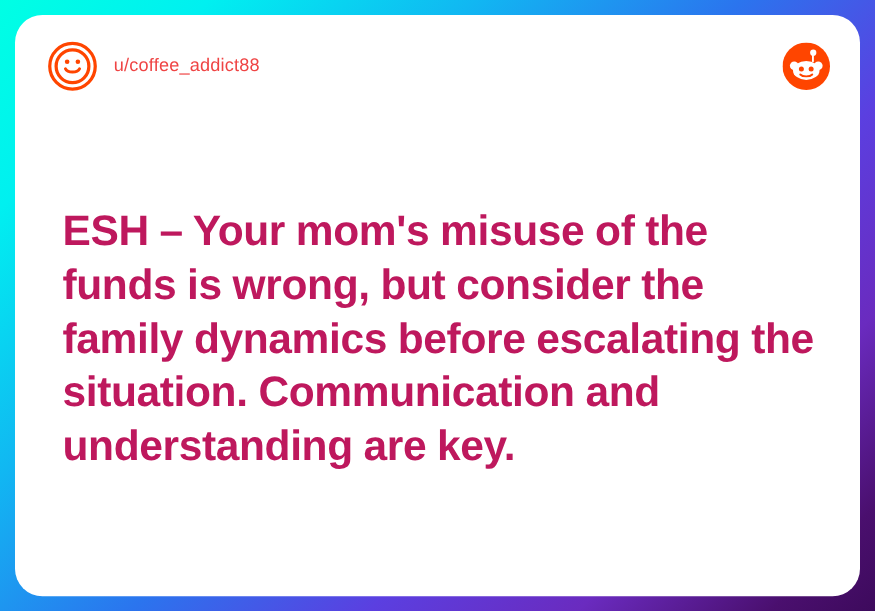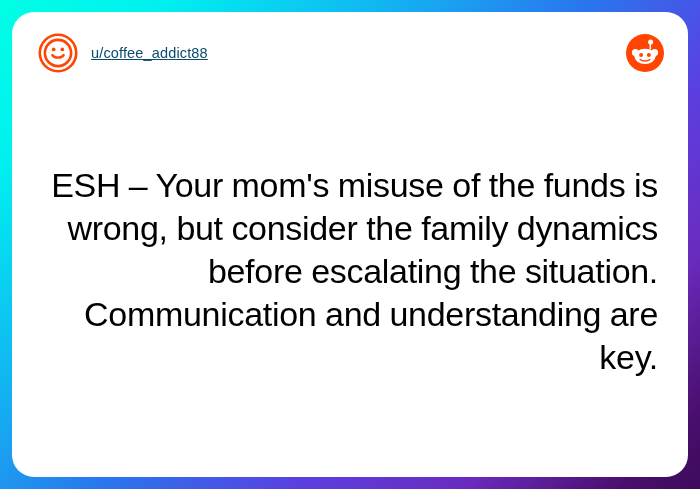--- a/index.html
+++ b/index.html
@@ -59,49 +59,47 @@
 
   .avatar {
     width: 40px;
     height: 40px;
     flex: 0 0 40px;
     display: block;
   }
 
   .author-name {
     font-size: 14.5px;
-    color: #0c4a6e;
+    color: #ef4444;
     letter-spacing: 0.15px;
     white-space: nowrap;
-    text-decoration: underline;
   }
 
   .brand-logo {
     width: 38px;
     height: 38px;
     flex: 0 0 38px;
     display: block;
   }
 
   
   .card-body {
     position: absolute;
     left: 38px;
     top: 152px;
     right: 30px;
   }
 
   .post-text {
     font-size: 34px;
     line-height: 43px;
-    color: #000000;
+    color: #be185d;
     letter-spacing: -0.3px;
-    font-weight: 400;
+    font-weight: 700;
     word-spacing: -0.5px;
-    text-align: right;
   }
 </style>
 </head>
 <body>
 
 <div id="post-card">
 
   <div class="card-header">
 
     <div class="author-block">

